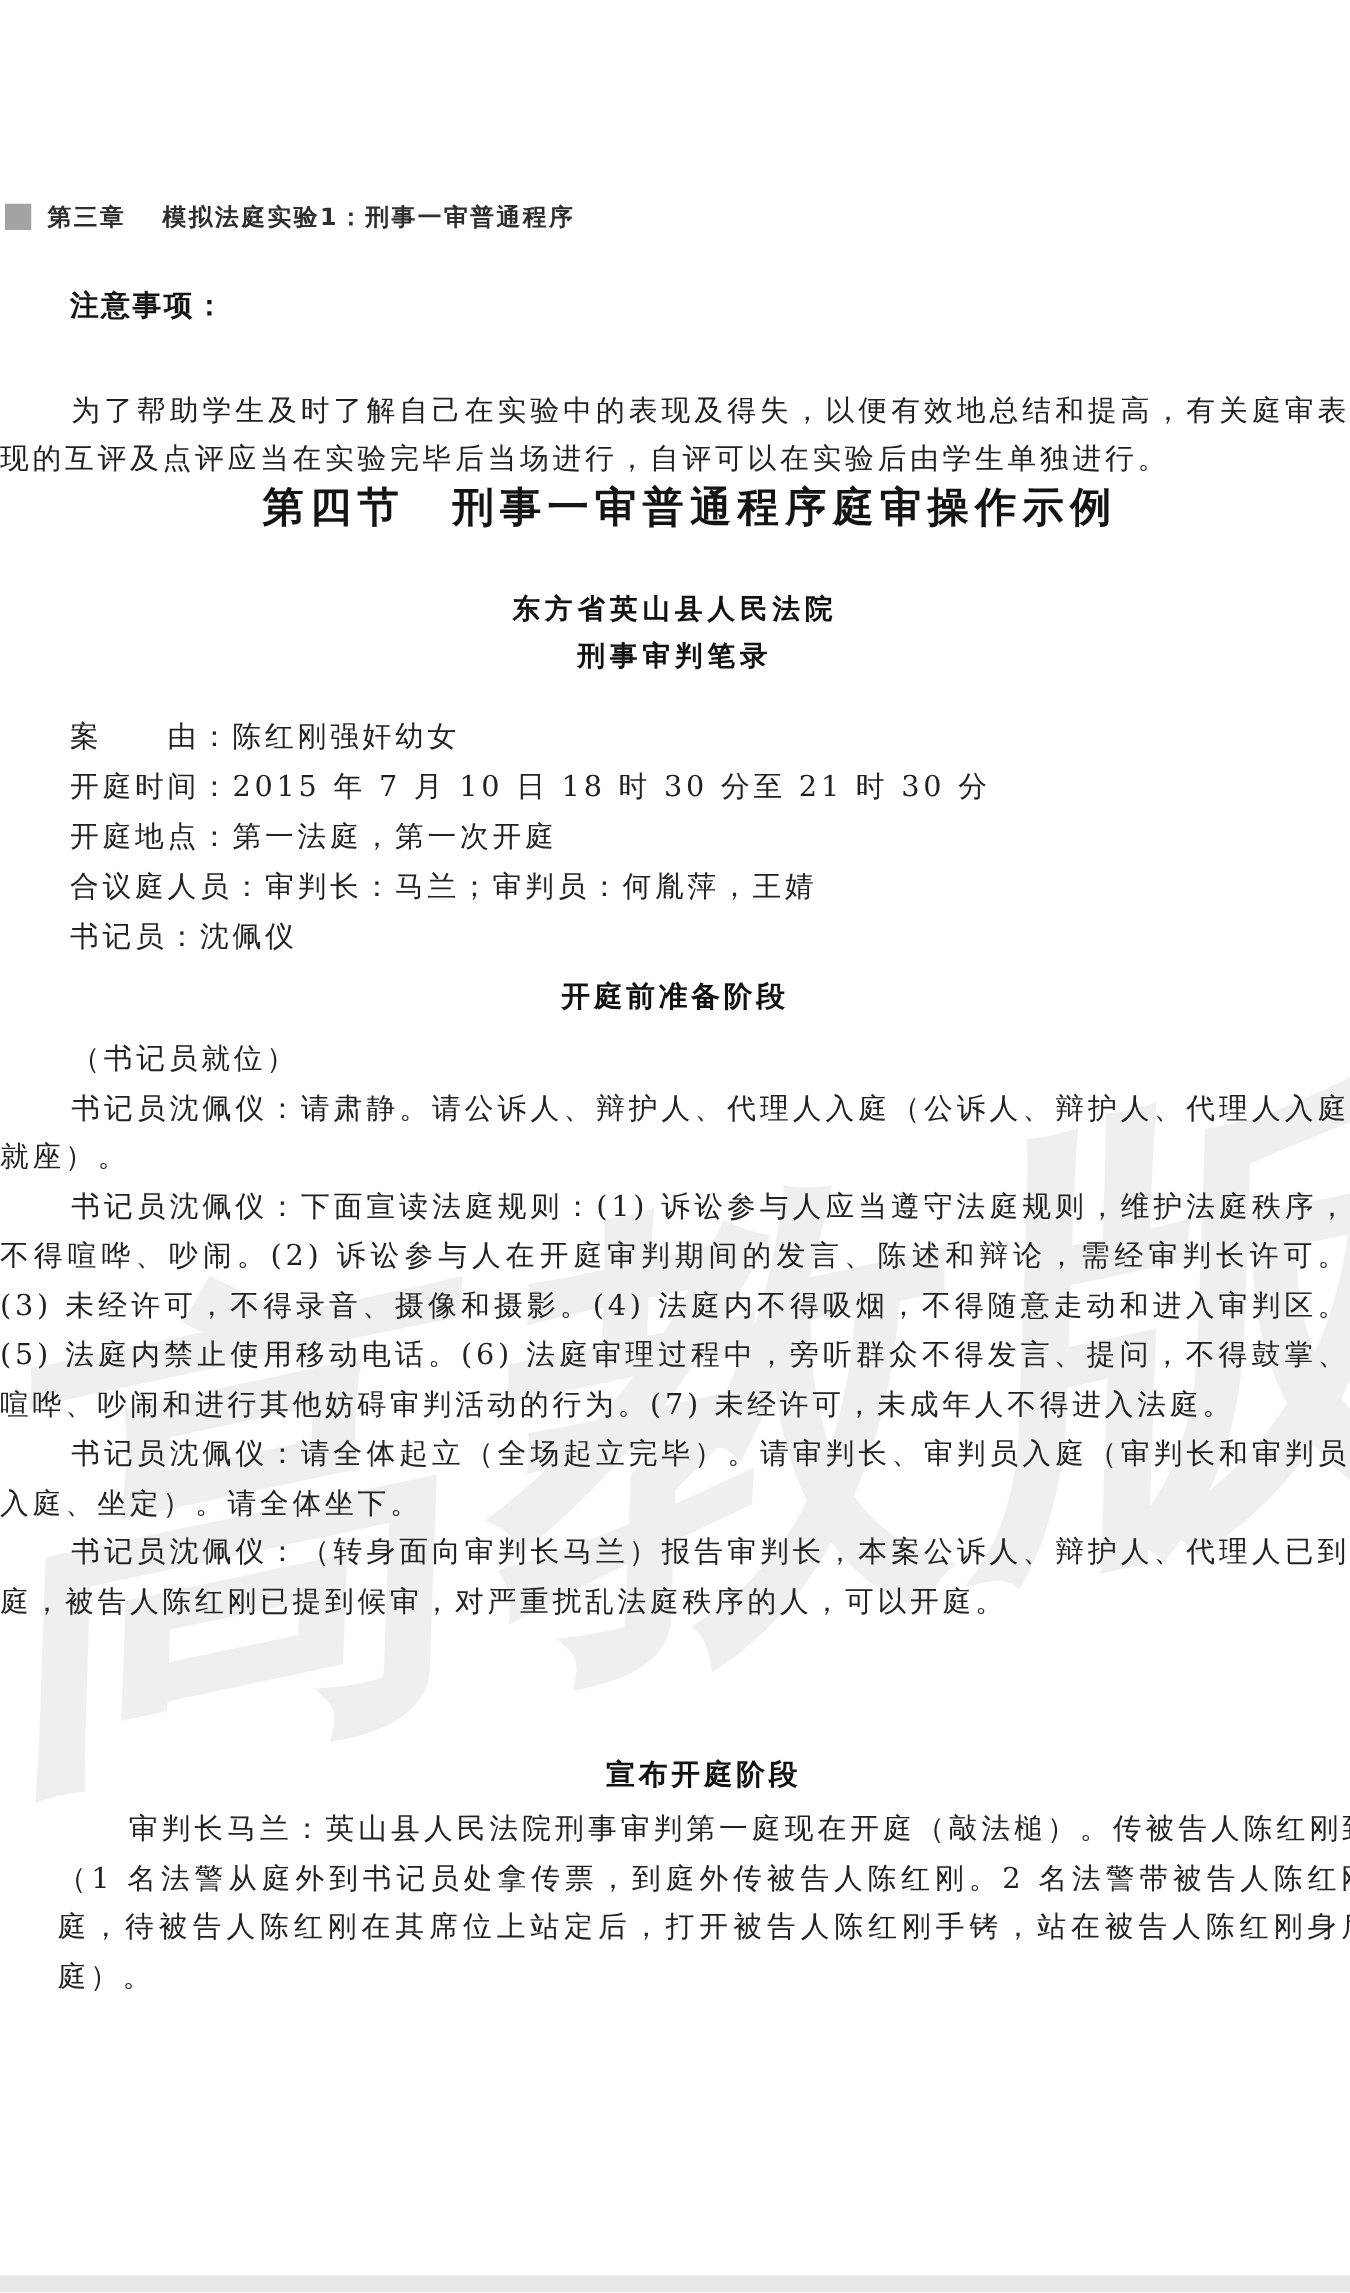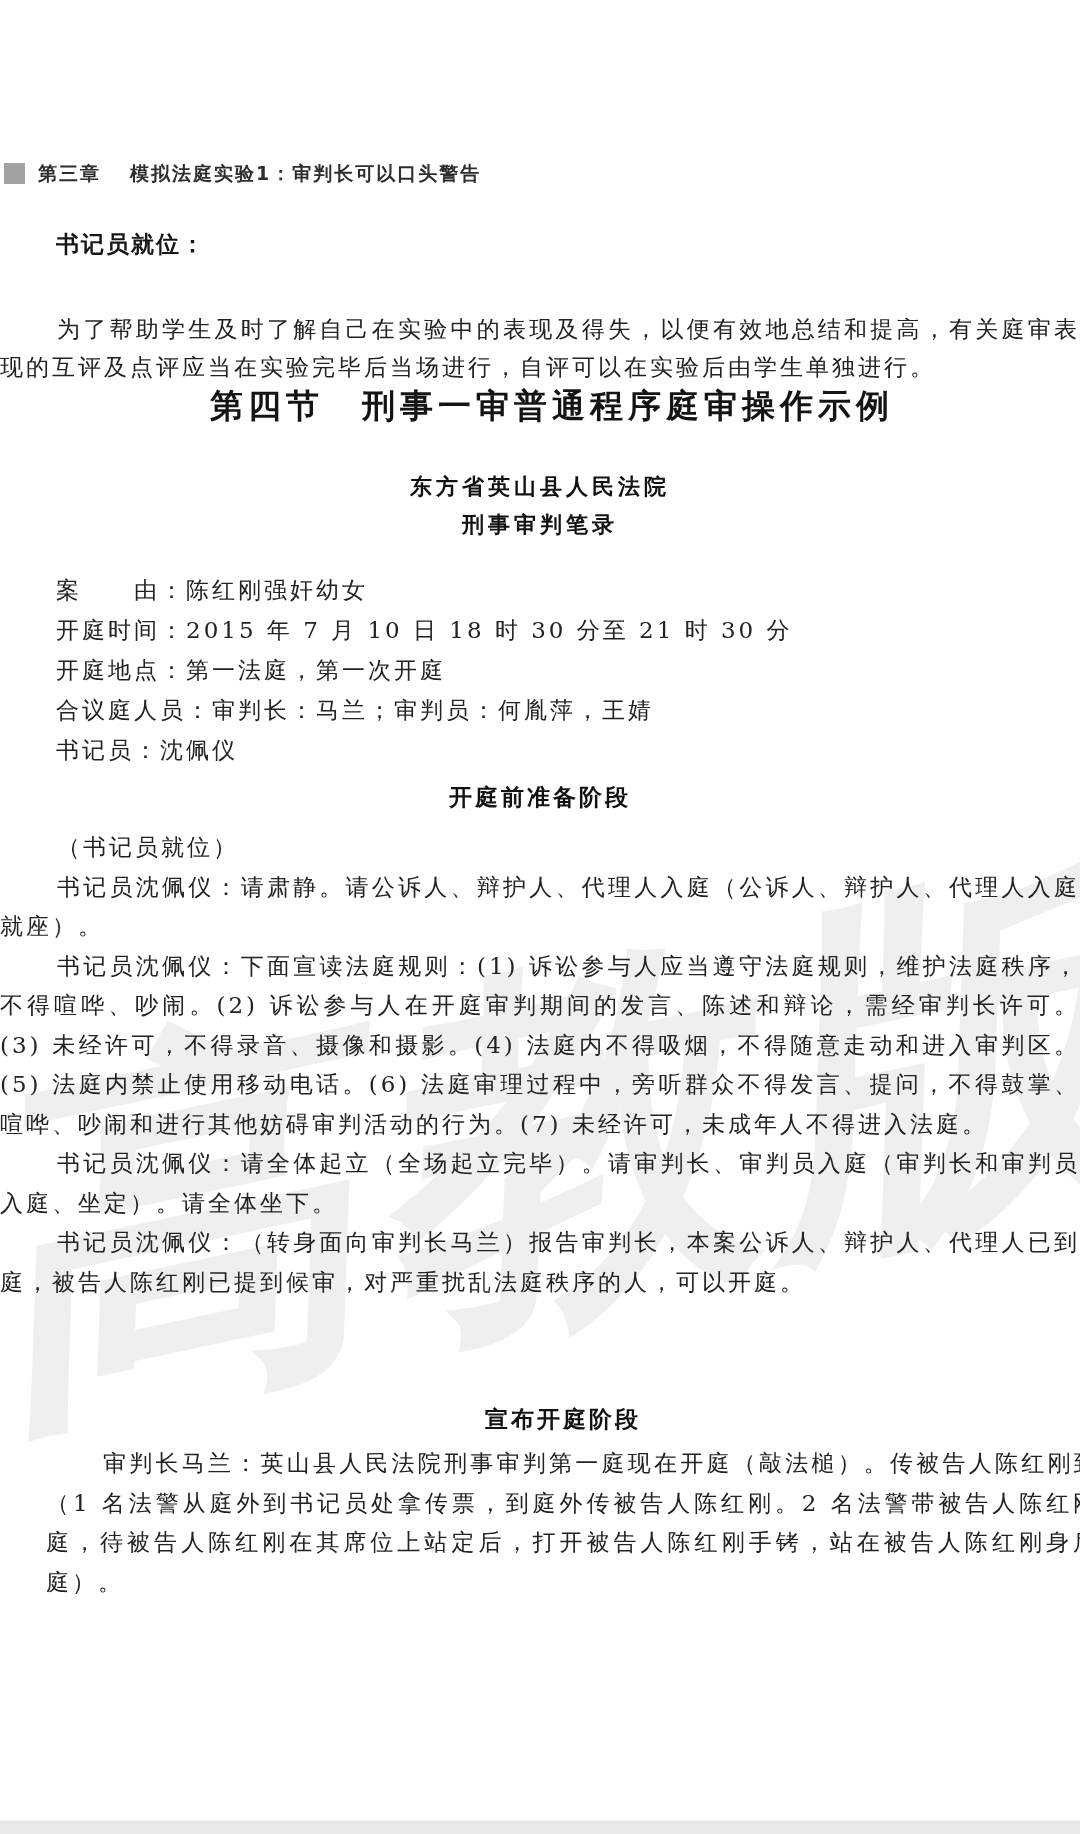--- a/index.html
+++ b/index.html
@@ -52,24 +52,24 @@
 </head>
 <body>
 
 <div class="page">
 
   <div class="watermark">高教版</div>
 
   <div class="chapter-header">
     <span class="sq"></span>
     <span class="ch">第三章</span>
-    <span class="ct">模拟法庭实验1：审判长可以口头警告</span>
+    <span class="ct">模拟法庭实验1：刑事一审普通程序</span>
   </div>
 
-  <div class="notice-heading">书记员就位：</div>
+  <div class="notice-heading">注意事项：</div>
   <p class="body notice-body">为了帮助学生及时了解自己在实验中的表现及得失，以便有效地总结和提高，有关庭审表现的互评及点评应当在实验完毕后当场进行，自评可以在实验后由学生单独进行。</p>
 
   <h1 class="section-title">第四节　刑事一审普通程序庭审操作示例</h1>
 
   <div class="court-name">东方省英山县人民法院</div>
   <div class="doc-title">刑事审判笔录</div>
 
   <div class="meta">
     <p>案　　由：陈红刚强奸幼女</p>
     <p>开庭时间：2015 年 7 月 10 日 18 时 30 分至 21 时 30 分</p>

